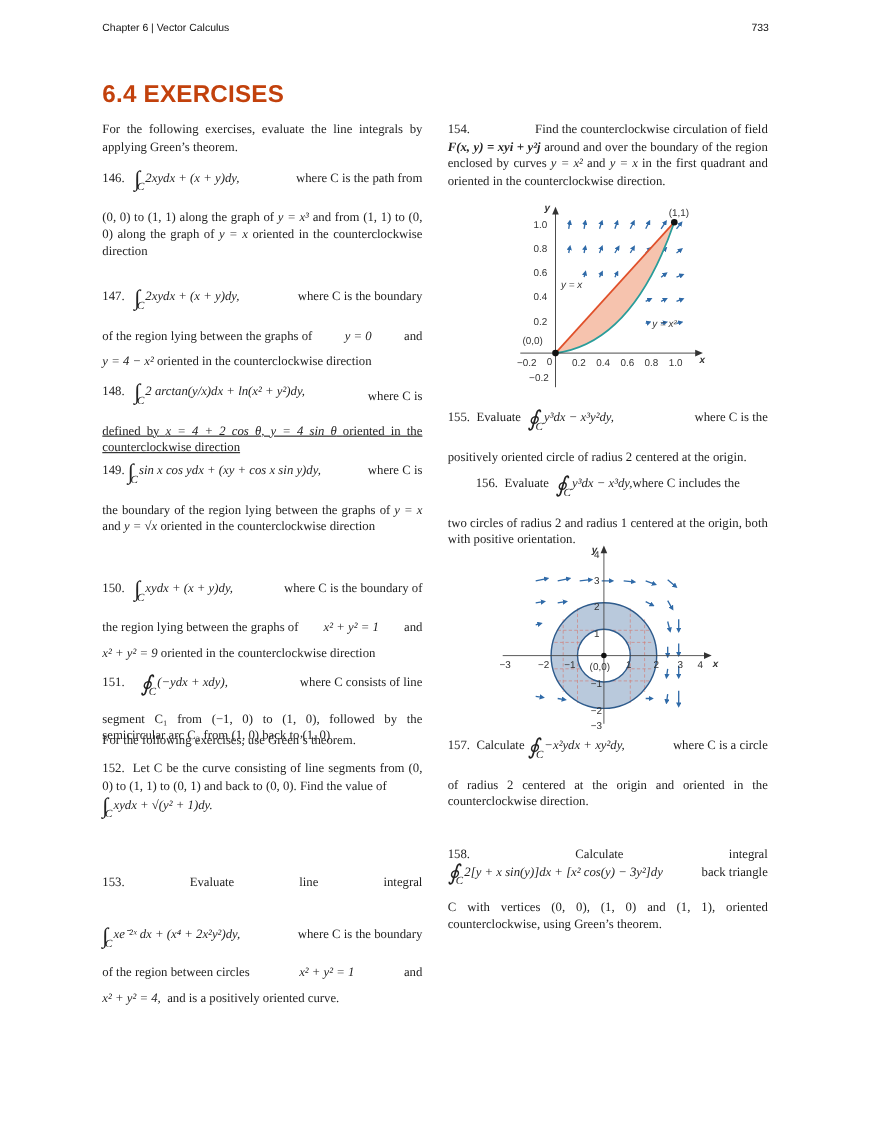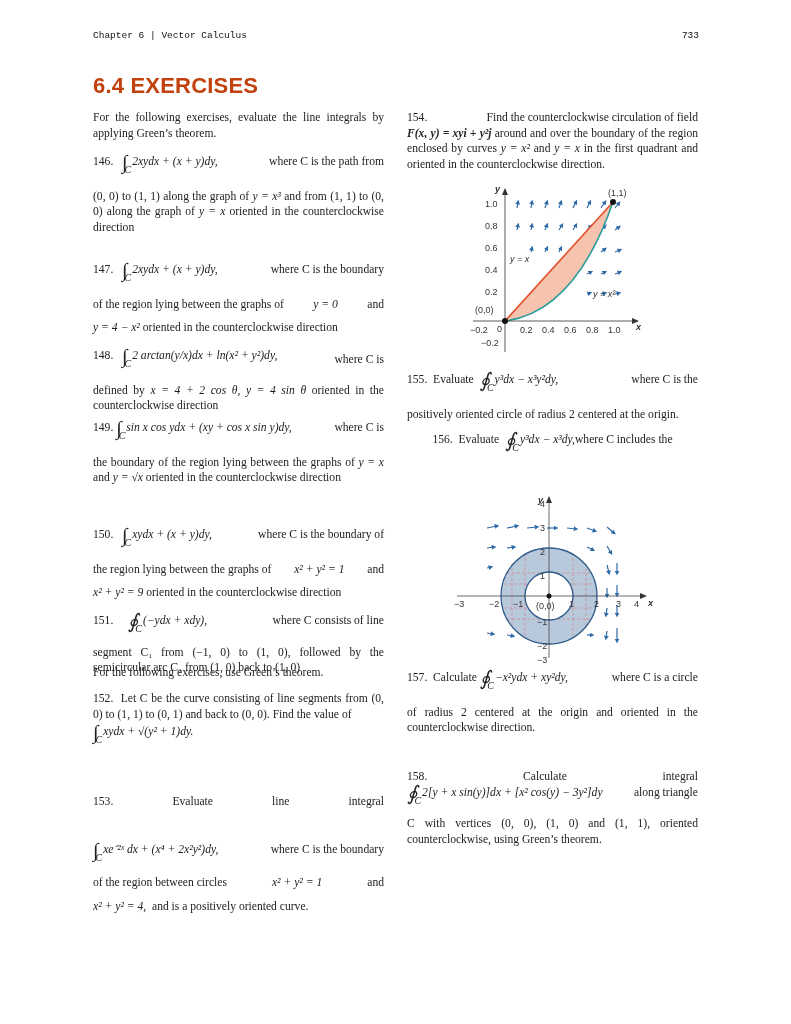--- a/index.html
+++ b/index.html
@@ -1,18 +1,18 @@
 <!DOCTYPE html>
 <html><head>
 <meta charset="utf-8">
 <style>
   * { margin:0; padding:0; box-sizing:border-box; }
   body { width:791px; height:1024px; background:#fff; position:relative; overflow:hidden;
          font-family:"Liberation Serif", serif; color:#222; }
-  .hdr { position:absolute; top:30px; font-family:Liberation Mono, monospace; font-size:9.5px; color:#111; }
+  .hdr { position:absolute; top:20px; font-family:Liberation Sans, sans-serif; font-size:9.5px; color:#111; }
   .hdr-left { left:93px; }
   .hdr-right { right:92px; }
   .title { position:absolute; left:93px; top:73px; font-family:"Liberation Sans", sans-serif; font-weight:bold;
            font-size:22px; color:#c2410c; letter-spacing:0.2px; }
   .col { position:absolute; width:291px; font-size:11.6px; line-height:15.5px; }
   .col-left { left:93px; top:110px; }
   .col-right { left:407px; top:110px; }
   .p { text-align:justify; }
   .ex { text-align:justify; }
   .m { font-style:italic; font-family:"Liberation Serif", serif; }
@@ -59,21 +59,21 @@
       <span class="m">y = 4 − x²</span>
       <span>oriented in the counterclockwise direction</span>
     </div>
   </div>
 
   <div class="abs ex" style="top:238px;width:291px;">
     <div style="display:flex;justify-content:space-between;align-items:center;">
       <span><span>148.</span>&nbsp;&nbsp;&nbsp;<span class="int">∫</span><span class="sub-c">C</span><span class="m">2 arctan(y/x)dx + ln(x² + y²)dy,</span></span>
       <span>where C is</span>
     </div>
-    <div style="margin-top:11px;">
+    <div style="margin-top:11px;text-decoration:underline;">
       <span>defined by</span>
       <span class="m">x = 4 + 2 cos θ, y = 4 sin θ</span>
       <span>oriented in the counterclockwise direction</span>
     </div>
   </div>
 
   <div class="abs ex" style="top:310px;width:291px;">
     <div style="display:flex;justify-content:space-between;align-items:baseline;">
       <span><span>149.</span>&nbsp;<span class="int">∫</span><span class="sub-c">C</span><span class="m">sin x cos ydx + (xy + cos x sin y)dy,</span></span>
       <span>where C is</span>
@@ -240,20 +240,21 @@
       <span>where C is the</span>
     </div>
     <div style="margin-top:11px;">positively oriented circle of radius 2 centered at the origin.</div>
   </div>
 
   <div class="abs ex" style="top:322px;width:291px;">
     <div style="display:flex;justify-content:center;align-items:baseline;">
       <span><span>156.</span>&nbsp;&nbsp;<span>Evaluate</span>&nbsp;&nbsp;<span class="int">∮</span><span class="sub-c">C</span><span class="m">y³dx − x³dy,</span></span>
       <span>where C includes the</span>
     </div>
+    <div style="margin-top:11px;">two circles of radius 2 and radius 1 centered at the origin, both with positive orientation.</div>
   </div>
 
   <div class="abs figure" style="top:383px;left:45px;">
     <svg width="210" height="170" viewBox="0 0 210 170">
       <defs>
         <marker id="ah2" markerWidth="4" markerHeight="4" refX="2" refY="2" orient="auto">
             <path d="M0,0 L4,2 L0,4 z" fill="#2f6aa8"></path>
           </marker>
       </defs>
       <g stroke="#2f6aa8" stroke-width="1.2" marker-end="url(#ah2)">
@@ -332,17 +333,17 @@
   </div>
 
   <div class="abs ex" style="top:659px;width:291px;">
     <div style="display:flex;justify-content:space-between;">
       <span>158.</span>
       <span>Calculate</span>
       <span>integral</span>
     </div>
     <div style="display:flex;justify-content:space-between;align-items:baseline;">
       <span><span class="int">∮</span><span class="sub-c">C</span><span class="m">2[y + x sin(y)]dx + [x² cos(y) − 3y²]dy</span></span>
-      <span>along triangle</span>
+      <span>back triangle</span>
     </div>
     <div style="margin-top:8px;">C with vertices (0, 0), (1, 0) and (1, 1), oriented counterclockwise, using Green’s theorem.</div>
   </div>
 </div>
 
 </body></html>

